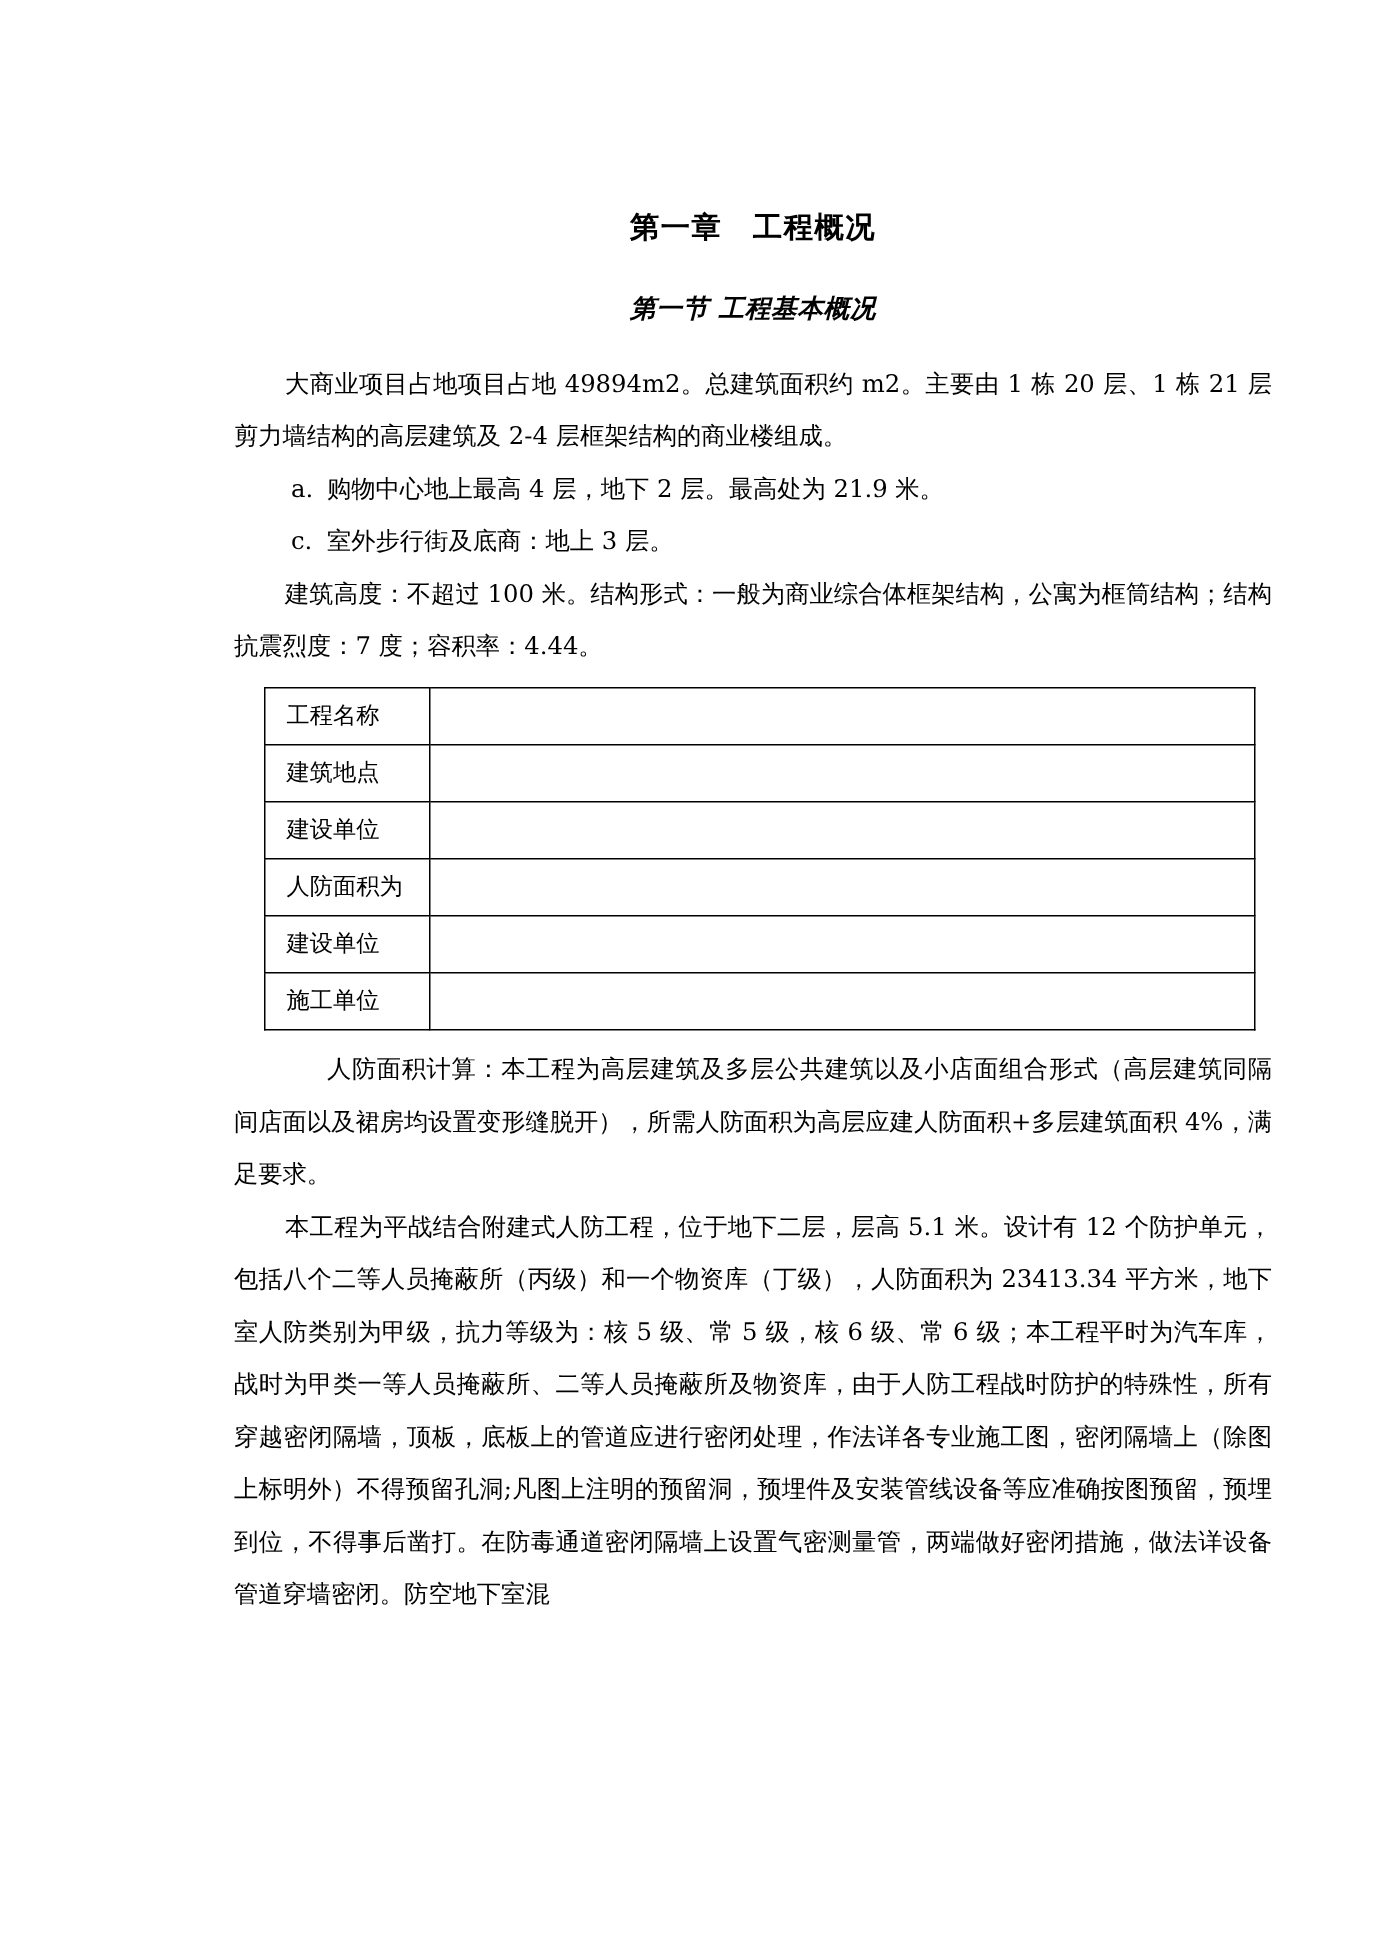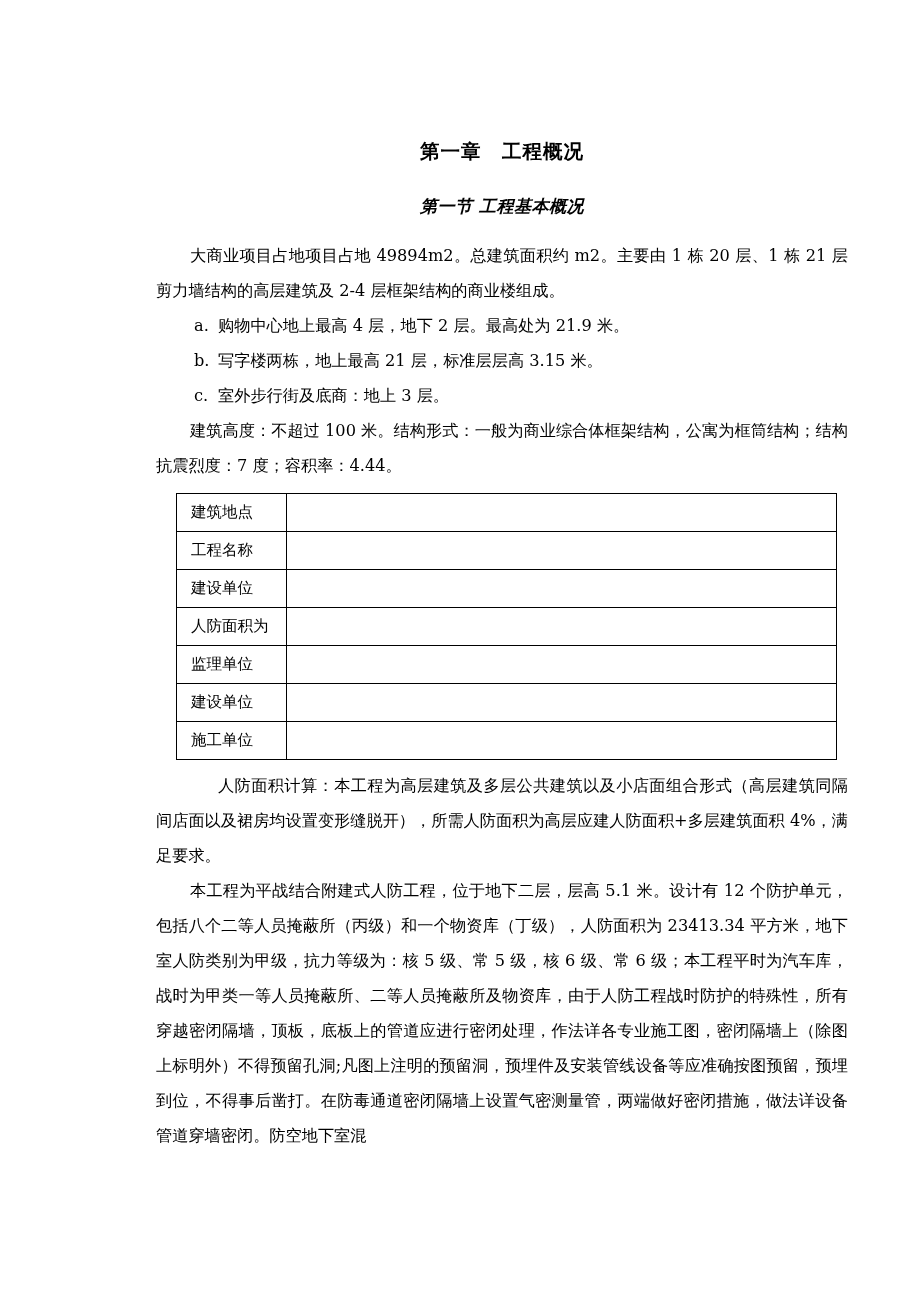--- a/index.html
+++ b/index.html
@@ -120,50 +120,43 @@
 
     <h2 class="doc-subtitle">第一节 工程基本概况</h2>
 
     <p class="para first indent-2">大商业项目占地项目占地 49894m2。总建筑面积约 m2。主要由 1 栋 20 层、1 栋 21 层剪力墙结构的高层建筑及 2-4 层框架结构的商业楼组成。</p>
 
     <div class="list">
       <div class="list-item">
         <span class="list-marker">a.</span><span>购物中心地上最高 4 层，地下 2 层。最高处为 21.9 米。</span>
       </div>
       <div class="list-item">
-        <span class="list-marker">b.</span><span>写字楼两栋，地上最高 21 层，标准层层高 3.15 米。</span>
-      </div>
-      <div class="list-item">
         <span class="list-marker">c.</span><span>室外步行街及底商：地上 3 层。</span>
       </div>
     </div>
 
     <p class="para indent-2">建筑高度：不超过 100 米。结构形式：一般为商业综合体框架结构，公寓为框筒结构；结构抗震烈度：7 度；容积率：4.44。</p>
 
     <div class="info-table-wrap">
       <table class="info-table">
         <tbody>
           <tr>
-            <td class="label-cell">建筑地点</td>
+            <td class="label-cell">工程名称</td>
             <td class="value-cell"></td>
           </tr>
           <tr>
-            <td class="label-cell">工程名称</td>
+            <td class="label-cell">建筑地点</td>
             <td class="value-cell"></td>
           </tr>
           <tr>
             <td class="label-cell">建设单位</td>
             <td class="value-cell"></td>
           </tr>
           <tr>
             <td class="label-cell">人防面积为</td>
-            <td class="value-cell"></td>
-          </tr>
-          <tr>
-            <td class="label-cell">监理单位</td>
             <td class="value-cell"></td>
           </tr>
           <tr>
             <td class="label-cell">建设单位</td>
             <td class="value-cell"></td>
           </tr>
           <tr>
             <td class="label-cell">施工单位</td>
             <td class="value-cell"></td>
           </tr>

